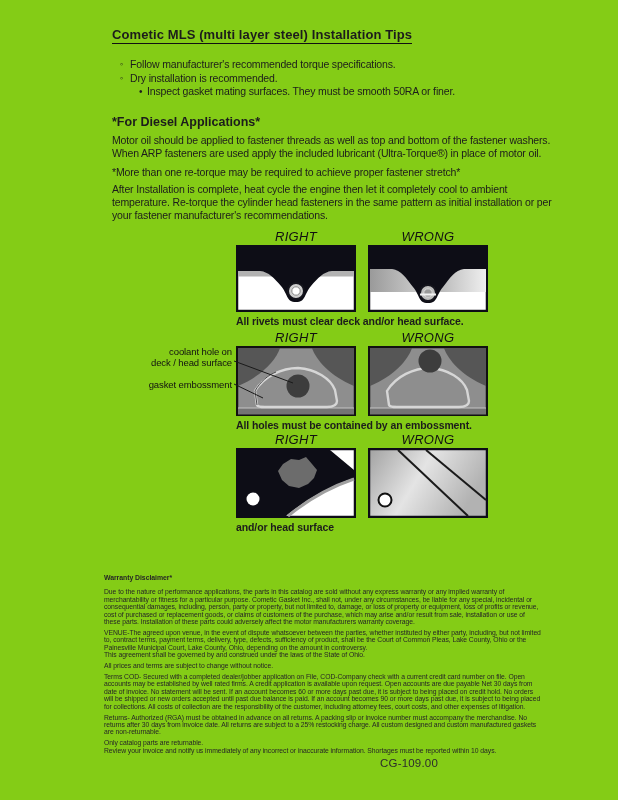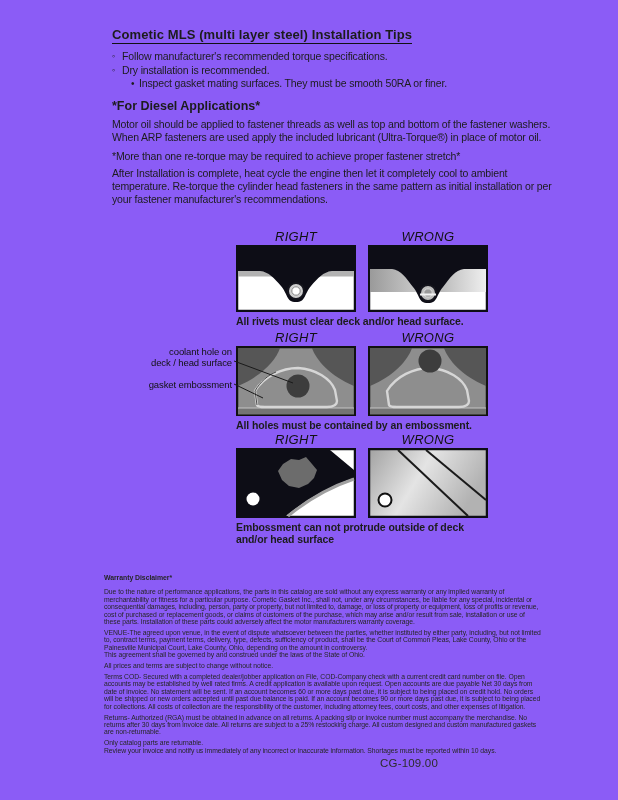--- a/index.html
+++ b/index.html
@@ -1,24 +1,24 @@
 <!DOCTYPE html>
 <html><head>
 <meta charset="utf-8">
 <style>
   html,body{margin:0;padding:0;background:#ffffff;}
   .page{
-    position:relative;width:618px;height:800px;background:#8b5cf6;
+    position:relative;width:618px;height:800px;background:#84cc16;
     font-family:"Liberation Sans",sans-serif;color:#1c1c1c;overflow:hidden;
   }
   
   .content{position:absolute;left:104px;top:27px;width:452px;}
   .doc-title{font-size:13px;font-weight:bold;margin:0 0 6px 8px;letter-spacing:.1px;}
   .doc-title span{border-bottom:1.5px solid #111;padding-bottom:1px;}
-  ul.tips{list-style:none;margin:8px;padding:0;font-size:10.5px;line-height:13.5px;letter-spacing:-.15px;}
+  ul.tips{list-style:none;margin:16px;padding:0;font-size:10.5px;line-height:13.5px;letter-spacing:-.15px;}
   ul.tips li{position:relative;white-space:nowrap;}
   ul.tips li.main{padding-left:10px;}
   ul.tips li.main::before{content:"\25E6";position:absolute;left:0;top:0;font-size:9px;}
   ul.tips li.sub{padding-left:27px;}
   ul.tips li.sub::before{content:"\2022";position:absolute;left:19px;top:0;font-size:10px;}
   .diesel-heading{font-size:12.5px;font-weight:bold;margin:8px 0 5px 8px;}
   p.body{font-size:10.5px;line-height:13px;letter-spacing:-.15px;margin:4px 0 6px 8px;width:448px;}
   p.body.note{margin-bottom:0;}
   
   .diag-row{position:absolute;left:236px;width:252px;}
@@ -162,21 +162,20 @@
               <stop offset="1" stop-color="#b2b2b2"></stop>
           </linearGradient>
         </defs>
         <rect x="1" y="1" width="118" height="68" fill="url(#g3)" stroke="#0d0d16" stroke-width="2.5"></rect>
         <line x1="30" y1="2" x2="100" y2="68" stroke="#1a1a1a" stroke-width="2"></line>
         <line x1="58" y1="2" x2="118" y2="52" stroke="#1a1a1a" stroke-width="2"></line>
         <circle cx="17" cy="52" r="6.5" fill="#ffffff" stroke="#111111" stroke-width="2"></circle>
       </svg>
     </div>
     <div class="dcaption">
-      <div>Embossment can not protrude outside of deck</div>
       <div>and/or head surface</div>
     </div>
   </div>
 
   <div class="warranty">
     <h2>Warranty Disclaimer*</h2>
     <p class="gap-after">Due to the nature of performance applications, the parts in this catalog are sold without any express warranty or any implied warranty of merchantability or fitness for a particular purpose.  Cometic Gasket Inc., shall not, under any circumstances, be liable for any special, incidental or consequential damages, including, person, party or property, but not limited to, damage, or loss of property or equipment, loss of profits or revenue, cost of purchased or replacement goods, or claims of customers of the purchase, which may arise and/or result from sale, installation or use of these parts.  Installation of these parts could adversely affect the motor manufacturers warranty coverage.</p>
     <p class="tight">VENUE-The agreed upon venue, in the event of dispute whatsoever between the parties, whether instituted by either party, including, but not limited to, contract terms, payment terms, delivery, type, defects, sufficiency of product, shall be the Court of Common Pleas, Lake County, Ohio or the Painesville Municipal Court, Lake County, Ohio, depending on the amount in controversy.</p>
     <p class="gap-after">This agreement shall be governed by and construed under the laws of the State of Ohio.</p>
     <p class="gap-after">All prices and terms are subject to change without notice.</p>

